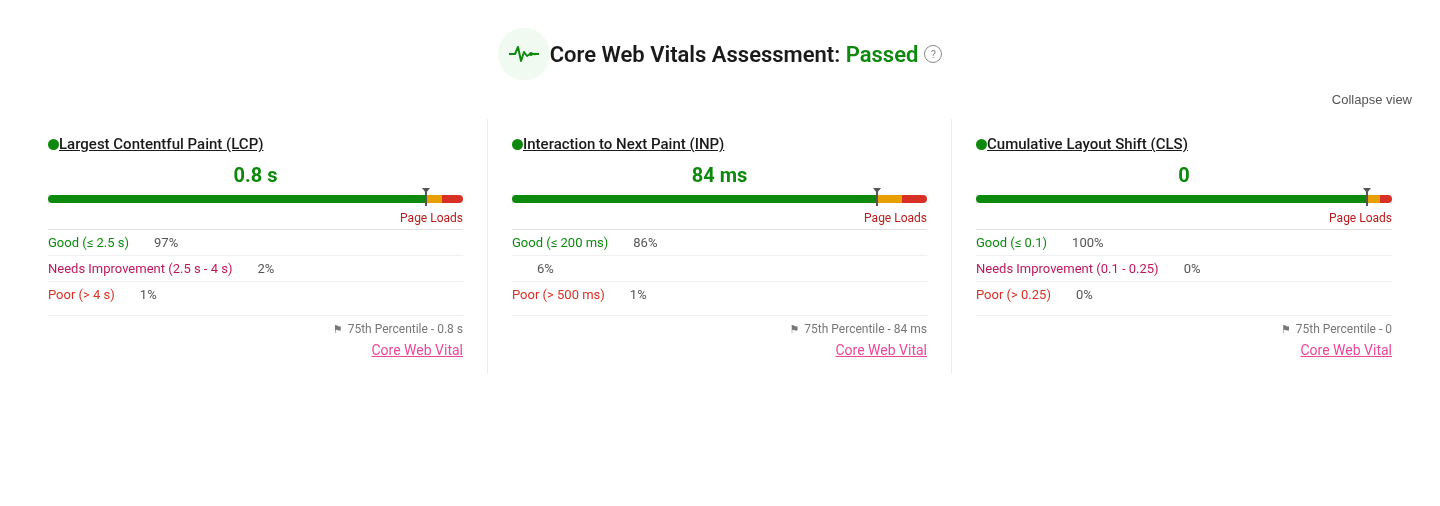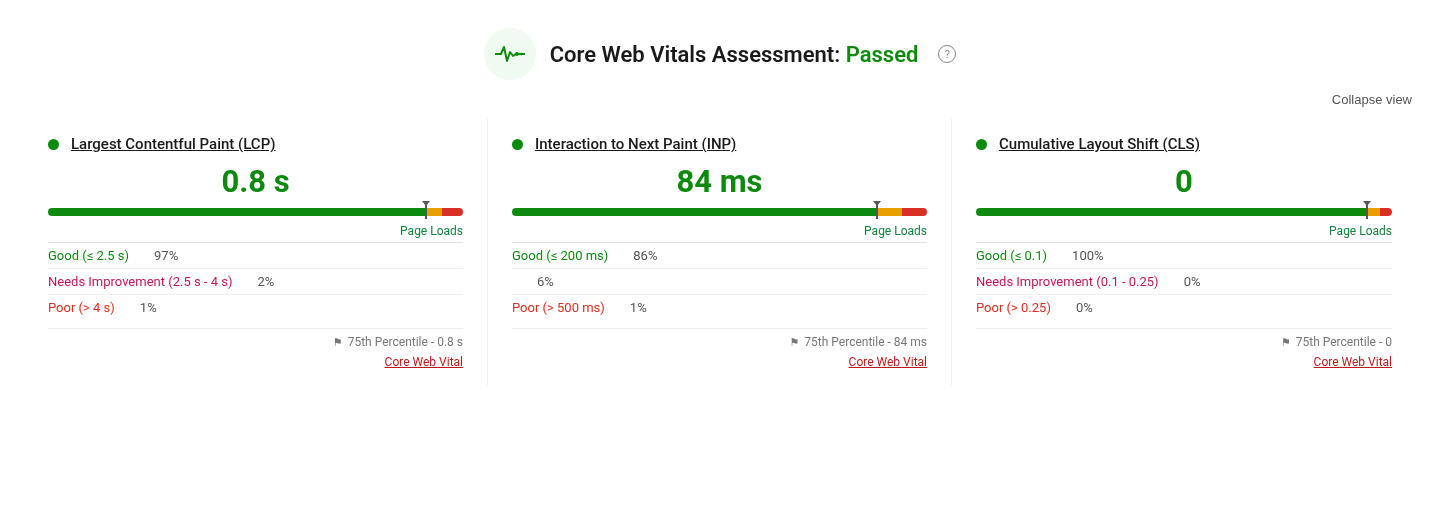--- a/index.html
+++ b/index.html
@@ -10,21 +10,20 @@
       width: 1440px;
       min-height: 506px;
       overflow-x: hidden;
     }
 
     .header {
       display: flex;
       align-items: center;
       justify-content: center;
       padding: 28px 0 8px;
-      gap: 14px;
     }
 
     .vitals-icon {
       width: 52px;
       height: 52px;
       background: #f0faf0;
       border-radius: 50%;
       display: flex;
       align-items: center;
       justify-content: center;
@@ -83,21 +82,21 @@
       padding: 16px 24px 16px 24px;
       border-right: 1px solid #eee;
     }
     .metric-card:last-child {
       border-right: none;
     }
 
     .metric-title-row {
       display: flex;
       align-items: center;
-      gap: 12px;
+      gap: 0;
       margin-bottom: 10px;
     }
 
     .green-dot {
       width: 11px;
       height: 11px;
       background: #0d8a0d;
       border-radius: 50%;
       flex-shrink: 0;
     }
@@ -105,21 +104,21 @@
     .metric-title {
       font-size: 15px;
       font-weight: 500;
       color: #1a1a1a;
       text-decoration: underline;
       cursor: pointer;
     }
 
     .metric-value {
       text-align: center;
-      font-size: 31px;
+      font-size: 20px;
       font-weight: 700;
       color: #0d8a0d;
       margin-bottom: 8px;
     }
 
     .bar-container {
       position: relative;
       height: 10px;
       margin-bottom: 4px;
     }
@@ -163,21 +162,21 @@
       width: 0;
       height: 0;
       border-left: 4px solid transparent;
       border-right: 4px solid transparent;
       border-top: 5px solid #555;
     }
 
     .page-loads-label {
       text-align: right;
       font-size: 12px;
-      color: #15803d;
+      color: #b91c1c;
       margin-bottom: 4px;
       margin-top: 6px;
     }
 
     .metric-rows {
       border-top: 1px solid #e0e0e0;
       margin-top: 4px;
     }
 
     .metric-row {
@@ -215,22 +214,22 @@
       border-top: 1px solid #eee;
     }
 
     .core-web-vital-link {
       display: flex;
       justify-content: flex-end;
       margin-top: 6px;
     }
 
     .core-web-vital-link a {
-      font-size: 12px;
-      color: #b91c1c;
+      font-size: 14px;
+      color: #ec4899;
       text-decoration: underline;
       cursor: pointer;
     }
 
     .pin-icon {
       font-size: 11px;
     }
   </style>
 </head>
 <body>

